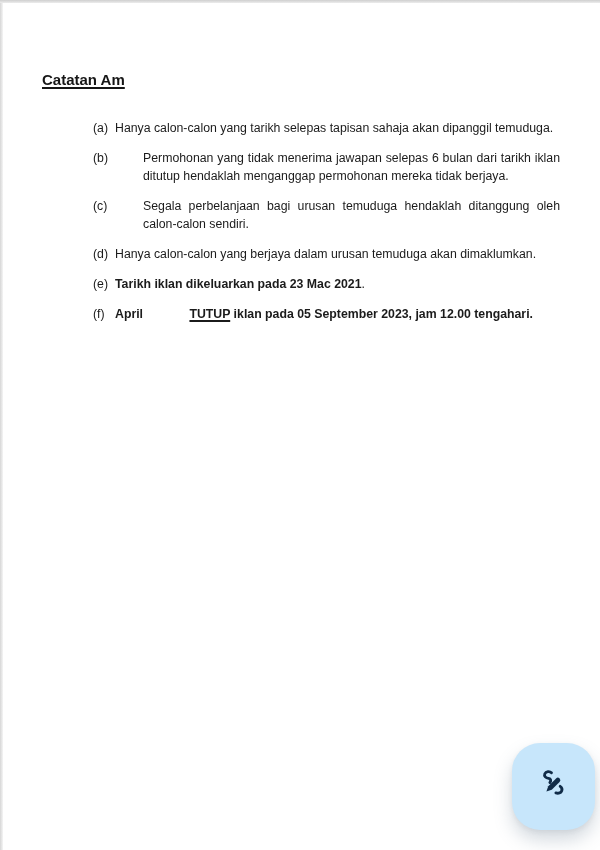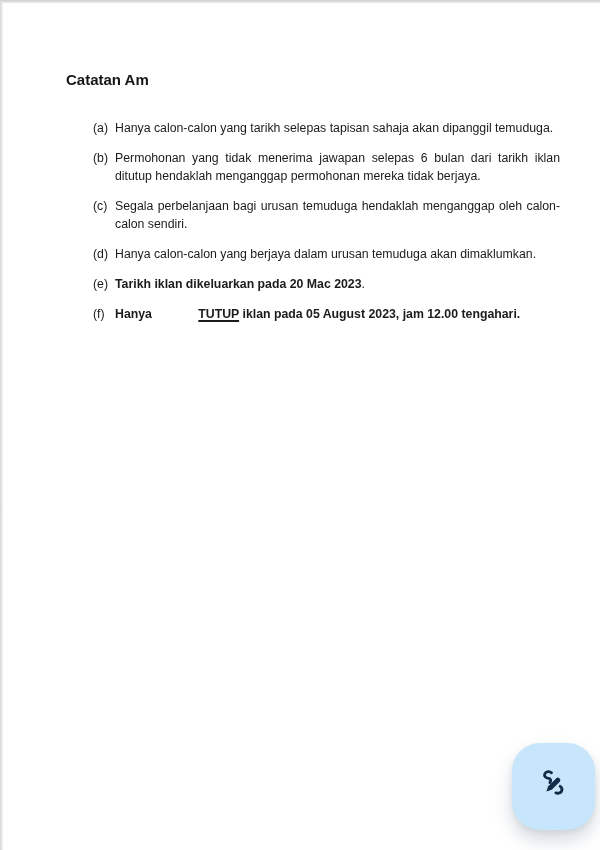--- a/index.html
+++ b/index.html
@@ -26,24 +26,25 @@
     height: 3px;
     background: linear-gradient(to bottom, #cfcfcf, #ececec);
   }
   .edge-left {
     position: absolute;
     top: 3px; left: 0; bottom: 0;
     width: 3px;
     background: linear-gradient(to right, #d6d6d6, #f5f5f5);
   }
   .heading {
-    margin: 0 0 30px 66px;
+    margin: 0 0 30px 42px;
     font-size: 15px;
     font-weight: bold;
     line-height: 18px;
+    text-decoration: underline;
     text-underline-offset: 2px;
     text-decoration-thickness: 1.5px;
     color: #161616;
   }
   .notes {
     list-style: none;
     margin: 0 0 0 93px;
     padding: 0;
     width: 467px;
     font-size: 12.3px;
@@ -55,20 +56,21 @@
   }
   .nlabel {
     flex: 0 0 22px;
   }
   .ntext {
     flex: 1;
     display: block;
   }
   .note.justify .ntext {
     text-align: justify;
+    margin-left: 28px;
   }
   .seg-b { font-weight: bold; }
   .seg-u {
     text-decoration: underline;
     text-underline-offset: 2px;
     text-decoration-thickness: 1.5px;
     margin-left: 43px;
   }
   .fab {
     position: absolute;
@@ -104,36 +106,36 @@
       <span class="ntext">Hanya calon-calon yang tarikh selepas tapisan sahaja akan dipanggil temuduga.</span>
     </li>
 
     <li class="note justify">
       <span class="nlabel">(b)</span>
       <span class="ntext">Permohonan yang tidak menerima jawapan selepas 6 bulan dari tarikh iklan ditutup hendaklah menganggap permohonan mereka tidak berjaya.</span>
     </li>
 
     <li class="note justify">
       <span class="nlabel">(c)</span>
-      <span class="ntext">Segala perbelanjaan bagi urusan temuduga hendaklah menganggap oleh calon-calon sendiri.</span>
+      <span class="ntext">Segala perbelanjaan bagi urusan temuduga hendaklah ditanggung oleh calon-calon sendiri.</span>
     </li>
 
     <li class="note">
       <span class="nlabel">(d)</span>
       <span class="ntext">Hanya calon-calon yang berjaya dalam urusan temuduga akan dimaklumkan.</span>
     </li>
 
     <li class="note">
       <span class="nlabel">(e)</span>
-      <span class="ntext"><span class="seg-b">Tarikh iklan dikeluarkan pada 20 Mac 2023</span><span>.</span></span>
+      <span class="ntext"><span class="seg-b">Tarikh iklan dikeluarkan pada 23 Mac 2021</span><span>.</span></span>
     </li>
 
     <li class="note">
       <span class="nlabel">(f)</span>
-      <span class="ntext"><span class="seg-b">Hanya </span><span class="seg-b seg-u">TUTUP</span><span class="seg-b"> iklan pada 05 August 2023, jam 12.00 tengahari.</span></span>
+      <span class="ntext"><span class="seg-b">April </span><span class="seg-b seg-u">TUTUP</span><span class="seg-b"> iklan pada 05 September 2023, jam 12.00 tengahari.</span></span>
     </li>
 
   </ol>
 
   <button class="fab">
     <svg viewBox="0 0 24 24" width="38" height="38" aria-hidden="true">
 
       <path d="M7.2 16.8 L8.36 13.44 L13.31 8.49 A1.55 1.55 0 0 1 15.51 10.69 L10.56 15.64 Z" fill="#112C48"></path>
 
       <path d="M10.4 4.9 C9.3 3.8 6.9 3.9 6.2 5.5 C5.5 7.1 6.9 8.3 8.6 8.5 C10 8.7 10.3 9.8 9.4 11.1" fill="none" stroke="#112C48" stroke-width="1.8" stroke-linecap="round"></path>

